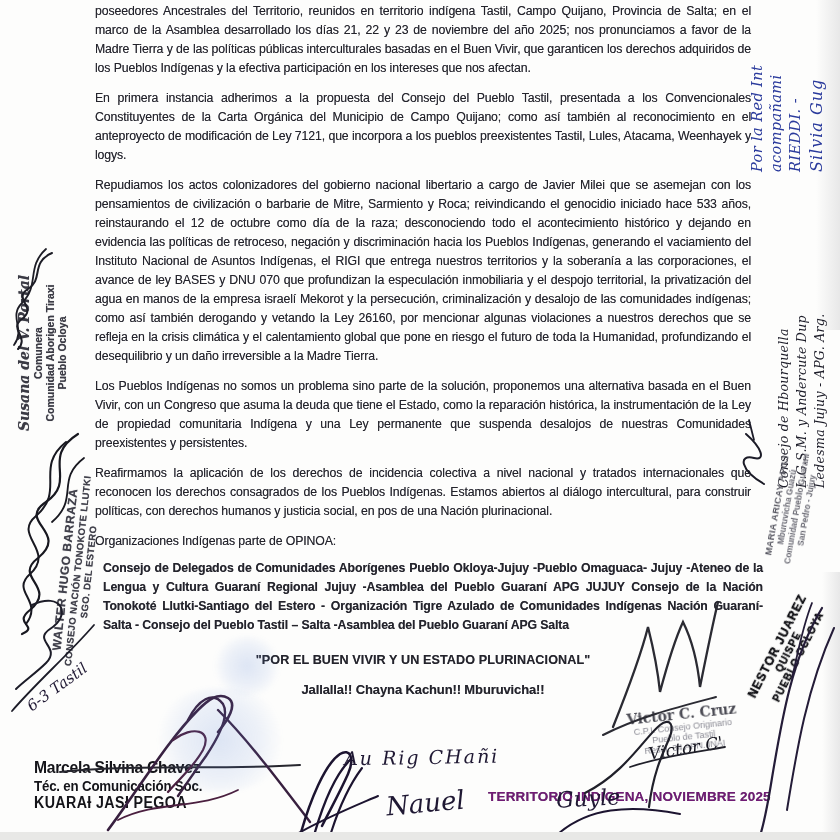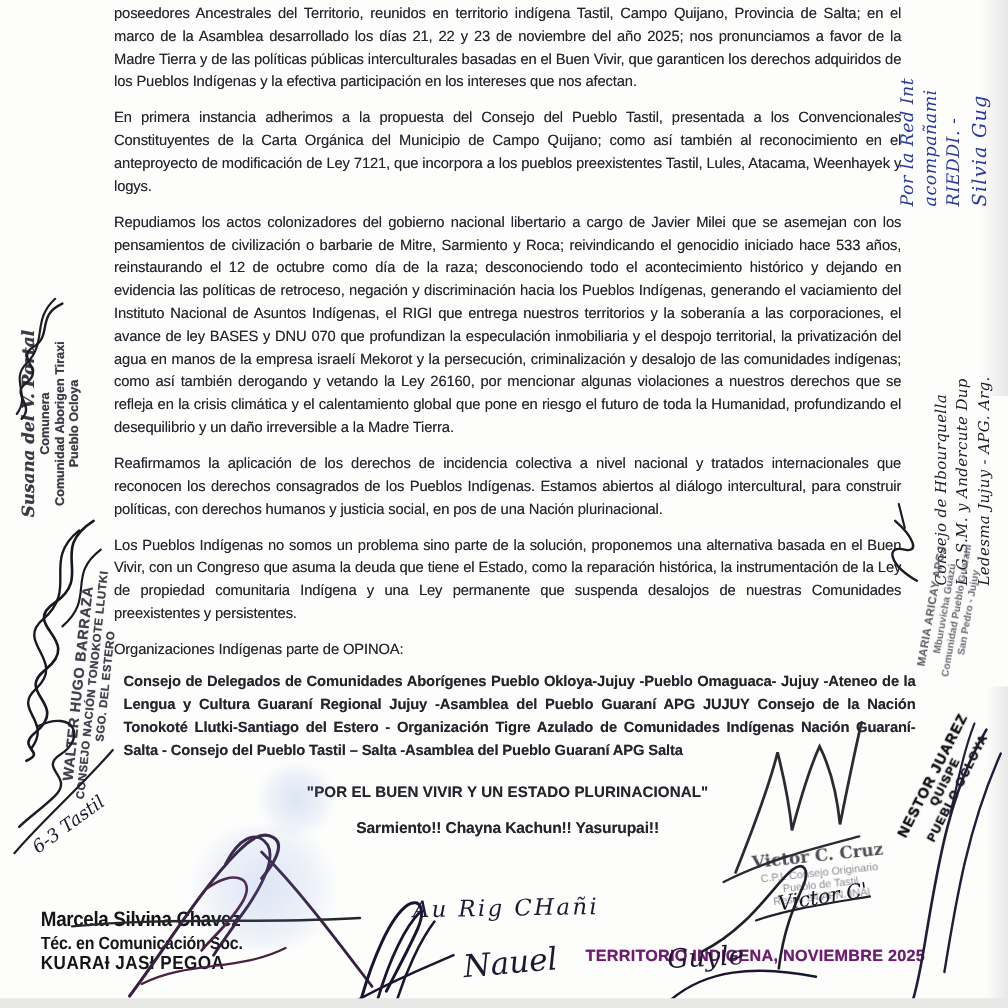--- a/index.html
+++ b/index.html
@@ -73,26 +73,26 @@
 
 <div class="page">
 
   <div class="scan-shade" style="right:0;top:0;width:24px;height:330px;"></div>
   <div class="scan-shade" style="right:0;bottom:0;width:18px;height:260px;"></div>
 
   <div class="doc-text">
     <p>poseedores Ancestrales del Territorio, reunidos en territorio indígena Tastil, Campo Quijano, Provincia de Salta; en el marco de la Asamblea desarrollado los días 21, 22 y 23 de noviembre del año 2025; nos pronunciamos a favor de la Madre Tierra y de las políticas públicas interculturales basadas en el Buen Vivir, que garanticen los derechos adquiridos de los Pueblos Indígenas y la efectiva participación en los intereses que nos afectan.</p>
     <p>En primera instancia adherimos a la propuesta del Consejo del Pueblo Tastil, presentada a los Convencionales Constituyentes de la Carta Orgánica del Municipio de Campo Quijano; como así también al reconocimiento en el anteproyecto de modificación de Ley 7121, que incorpora a los pueblos preexistentes Tastil, Lules, Atacama, Weenhayek y logys.</p>
     <p>Repudiamos los actos colonizadores  del gobierno nacional libertario a cargo de Javier Milei que se asemejan con los pensamientos de civilización o barbarie de Mitre, Sarmiento y Roca; reivindicando el genocidio iniciado hace 533 años, reinstaurando el 12 de octubre como día de la raza; desconociendo todo el acontecimiento histórico y dejando en evidencia las políticas de retroceso, negación y discriminación hacia los Pueblos Indígenas, generando el vaciamiento del Instituto Nacional de Asuntos Indígenas,  el RIGI que entrega nuestros territorios y la soberanía a las corporaciones, el avance de ley BASES y DNU 070 que profundizan la especulación inmobiliaria y el despojo territorial, la privatización del agua en manos de la empresa israelí Mekorot y la persecución, criminalización y desalojo de las comunidades indígenas; como así también derogando y vetando la Ley 26160, por mencionar algunas violaciones a nuestros derechos que se refleja en la crisis climática y el calentamiento global que pone en riesgo el futuro de toda la Humanidad, profundizando el desequilibrio y un daño irreversible a la Madre Tierra.</p>
+    <p>Los Pueblos Indígenas no somos un problema sino parte de la solución, proponemos una alternativa basada en el Buen Vivir, con un Congreso que asuma la deuda que tiene el Estado, como la reparación histórica, la instrumentación de la Ley de propiedad comunitaria Indígena y una Ley permanente que suspenda desalojos de nuestras Comunidades preexistentes y persistentes.</p>
     <p>Reafirmamos la aplicación de los derechos de incidencia colectiva a nivel nacional y tratados internacionales que reconocen los derechos consagrados de los Pueblos Indígenas. Estamos abiertos al diálogo intercultural, para construir políticas, con derechos humanos y justicia social, en pos de una Nación plurinacional.</p>
-    <p>Los Pueblos Indígenas no somos un problema sino parte de la solución, proponemos una alternativa basada en el Buen Vivir, con un Congreso que asuma la deuda que tiene el Estado, como la reparación histórica, la instrumentación de la Ley de propiedad comunitaria Indígena y una Ley permanente que suspenda desalojos de nuestras Comunidades preexistentes y persistentes.</p>
     <p class="org-head">Organizaciones Indígenas parte de OPINOA:</p>
     <p class="org-list">Consejo de Delegados de Comunidades Aborígenes Pueblo Okloya-Jujuy -Pueblo Omaguaca- Jujuy -Ateneo de la Lengua y Cultura Guaraní Regional Jujuy -Asamblea del Pueblo Guaraní APG JUJUY Consejo de la Nación Tonokoté Llutki-Santiago del Estero - Organización Tigre Azulado de Comunidades Indígenas Nación Guaraní- Salta -  Consejo del Pueblo Tastil – Salta -Asamblea del Pueblo Guaraní APG Salta</p>
     <p class="slogan">"POR EL BUEN VIVIR Y UN ESTADO PLURINACIONAL"</p>
-    <p class="cheer">Sarmiento!! Chayna Kachun!!  Yasurupai!!</p>
+    <p class="cheer">Jallalla!! Chayna Kachun!!  Mburuvicha!!</p>
   </div>
 
   <div class="footer-line">TERRITORIO INDIGENA, NOVIEMBRE 2025</div>
 
   <div class="rot stamp stamp-portal" style="left:16px;top:468px;transform:rotate(-90deg);">
     <div class="s1">Susana del V. Portal</div>
     <div class="s2">Comunera</div>
     <div class="s2">Comunidad Aborigen Tiraxi</div>
     <div class="s2">Pueblo Ocloya</div>
   </div>

